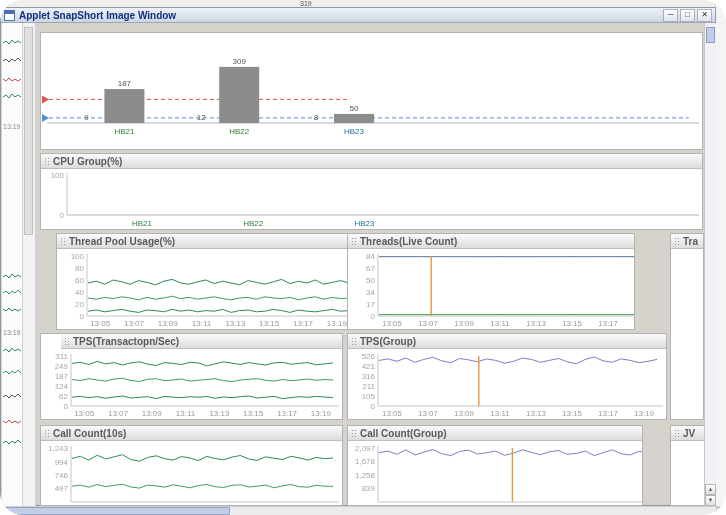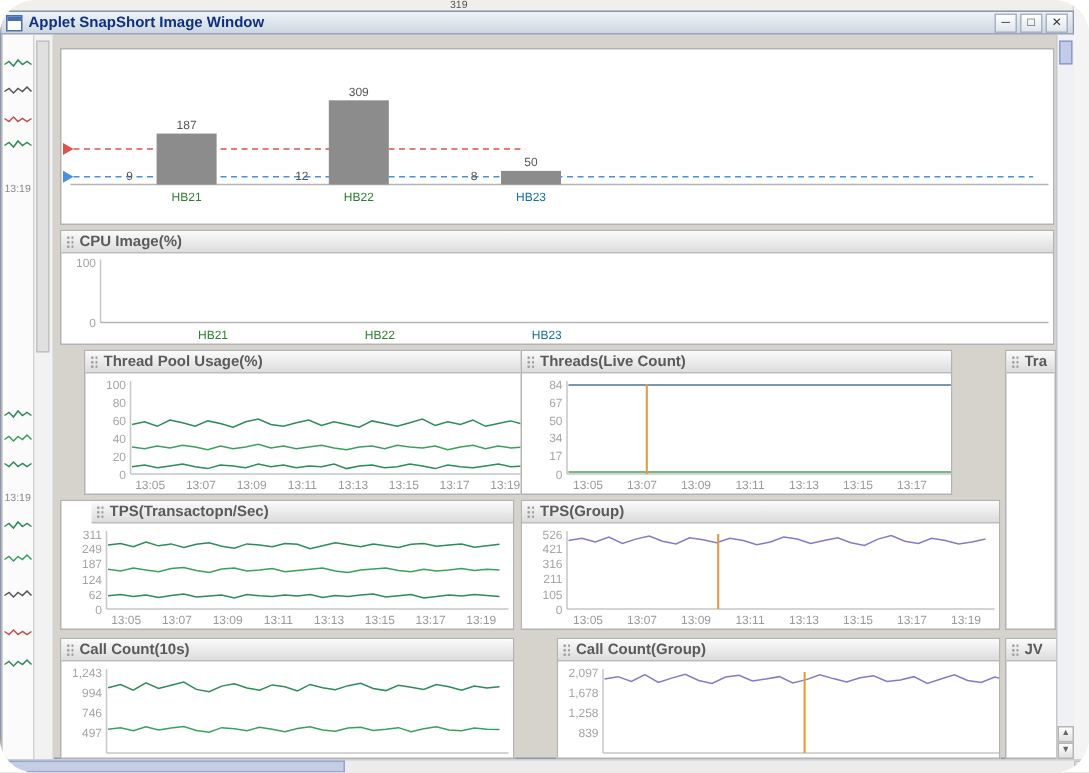--- a/index.html
+++ b/index.html
@@ -110,21 +110,21 @@
               <text x="313.02" y="62.921052631578945" text-anchor="middle" fill="#555555" font-size="8" font-family="Liberation Sans, sans-serif">50</text>
               <text x="275.02" y="72" text-anchor="middle" fill="#555555" font-size="8" font-family="Liberation Sans, sans-serif">8</text>
               <text x="313.02" y="86" text-anchor="middle" fill="#17729e" font-size="8" font-family="Liberation Sans, sans-serif">HB23</text>
             </svg>
           </div>
       </div>
 
       <div class="panel" style="left:38px;top:130px;width:663px;height:77px;">
         <div class="phead">
           <span class="grip"></span>
-          <span class="ptitle">CPU Image(%)</span>
+          <span class="ptitle">CPU Group(%)</span>
         </div>
         <div class="pbody">
             <svg width="661" height="60">
               <line x1="26" y1="4" x2="26" y2="46" stroke="#c6c6c6"></line>
               <text x="23" y="9" text-anchor="end" fill="#a6a6a6" font-size="8" font-family="Liberation Sans, sans-serif">100</text>
               <text x="23" y="49" text-anchor="end" fill="#a6a6a6" font-size="8" font-family="Liberation Sans, sans-serif">0</text>
               <line x1="26" y1="46" x2="658" y2="46" stroke="#b5b5b5"></line>
               <text x="101" y="57" text-anchor="middle" fill="#2e7d32" font-size="8" font-family="Liberation Sans, sans-serif">HB21</text>
               <text x="212.25" y="57" text-anchor="middle" fill="#2e7d32" font-size="8" font-family="Liberation Sans, sans-serif">HB22</text>
               <text x="323.5" y="57" text-anchor="middle" fill="#17729e" font-size="8" font-family="Liberation Sans, sans-serif">HB23</text>
@@ -270,21 +270,21 @@
               <text x="27" y="10" text-anchor="end" fill="#a6a6a6" font-size="8" font-family="Liberation Sans, sans-serif">1,243</text>
               <text x="27" y="23.51356783919598" text-anchor="end" fill="#a6a6a6" font-size="8" font-family="Liberation Sans, sans-serif">994</text>
               <text x="27" y="36.97286432160804" text-anchor="end" fill="#a6a6a6" font-size="8" font-family="Liberation Sans, sans-serif">746</text>
               <text x="27" y="50.48643216080402" text-anchor="end" fill="#a6a6a6" font-size="8" font-family="Liberation Sans, sans-serif">497</text>
               <polyline points="31.0,17.5 39.4,15.3 47.8,19.1 56.3,14.2 64.7,18.0 73.1,15.8 81.5,13.7 89.9,18.6 98.4,20.2 106.8,16.4 115.2,14.8 123.6,17.7 132.0,19.1 140.5,15.6 148.9,16.9 157.3,19.6 165.7,15.3 174.1,17.5 182.5,18.8 191.0,16.1 199.4,14.5 207.8,18.0 216.2,19.4 224.6,15.8 233.1,17.2 241.5,18.6 249.9,15.3 258.3,16.9 266.7,19.1 275.2,16.4 283.6,17.7 292.0,16.9" fill="none" stroke="#2e8b57" stroke-width="1"></polyline>
               <polyline points="31.0,45.2 39.4,44.1 47.8,46.2 56.3,43.5 64.7,45.7 73.1,44.3 81.5,43.3 89.9,46.0 98.4,47.1 106.8,44.1 115.2,44.9 123.6,46.2 132.0,43.8 140.5,45.2 148.9,46.8 157.3,44.6 165.7,43.5 174.1,45.7 182.5,46.5 191.0,44.3 199.4,43.8 207.8,46.0 216.2,45.2 224.6,44.1 233.1,46.8 241.5,44.9 249.9,43.5 258.3,45.7 266.7,46.2 275.2,44.3 283.6,45.2 292.0,45.4" fill="none" stroke="#3aa05f" stroke-width="1"></polyline>
             </svg>
           </div>
       </div>
 
-      <div class="panel" style="left:345px;top:402px;width:296px;height:81px;margin-left:24px;">
+      <div class="panel" style="left:345px;top:402px;width:296px;height:81px;">
         <div class="phead">
           <span class="grip"></span>
           <span class="ptitle">Call Count(Group)</span>
         </div>
         <div class="pbody">
             <svg width="318" height="64">
               <line x1="30" y1="5" x2="30" y2="61" stroke="#c6c6c6"></line>
               <line x1="30" y1="61" x2="315" y2="61" stroke="#c6c6c6"></line>
               <text x="27" y="10" text-anchor="end" fill="#a6a6a6" font-size="8" font-family="Liberation Sans, sans-serif">2,097</text>
               <text x="27" y="23.483909415971393" text-anchor="end" fill="#a6a6a6" font-size="8" font-family="Liberation Sans, sans-serif">1,678</text>

